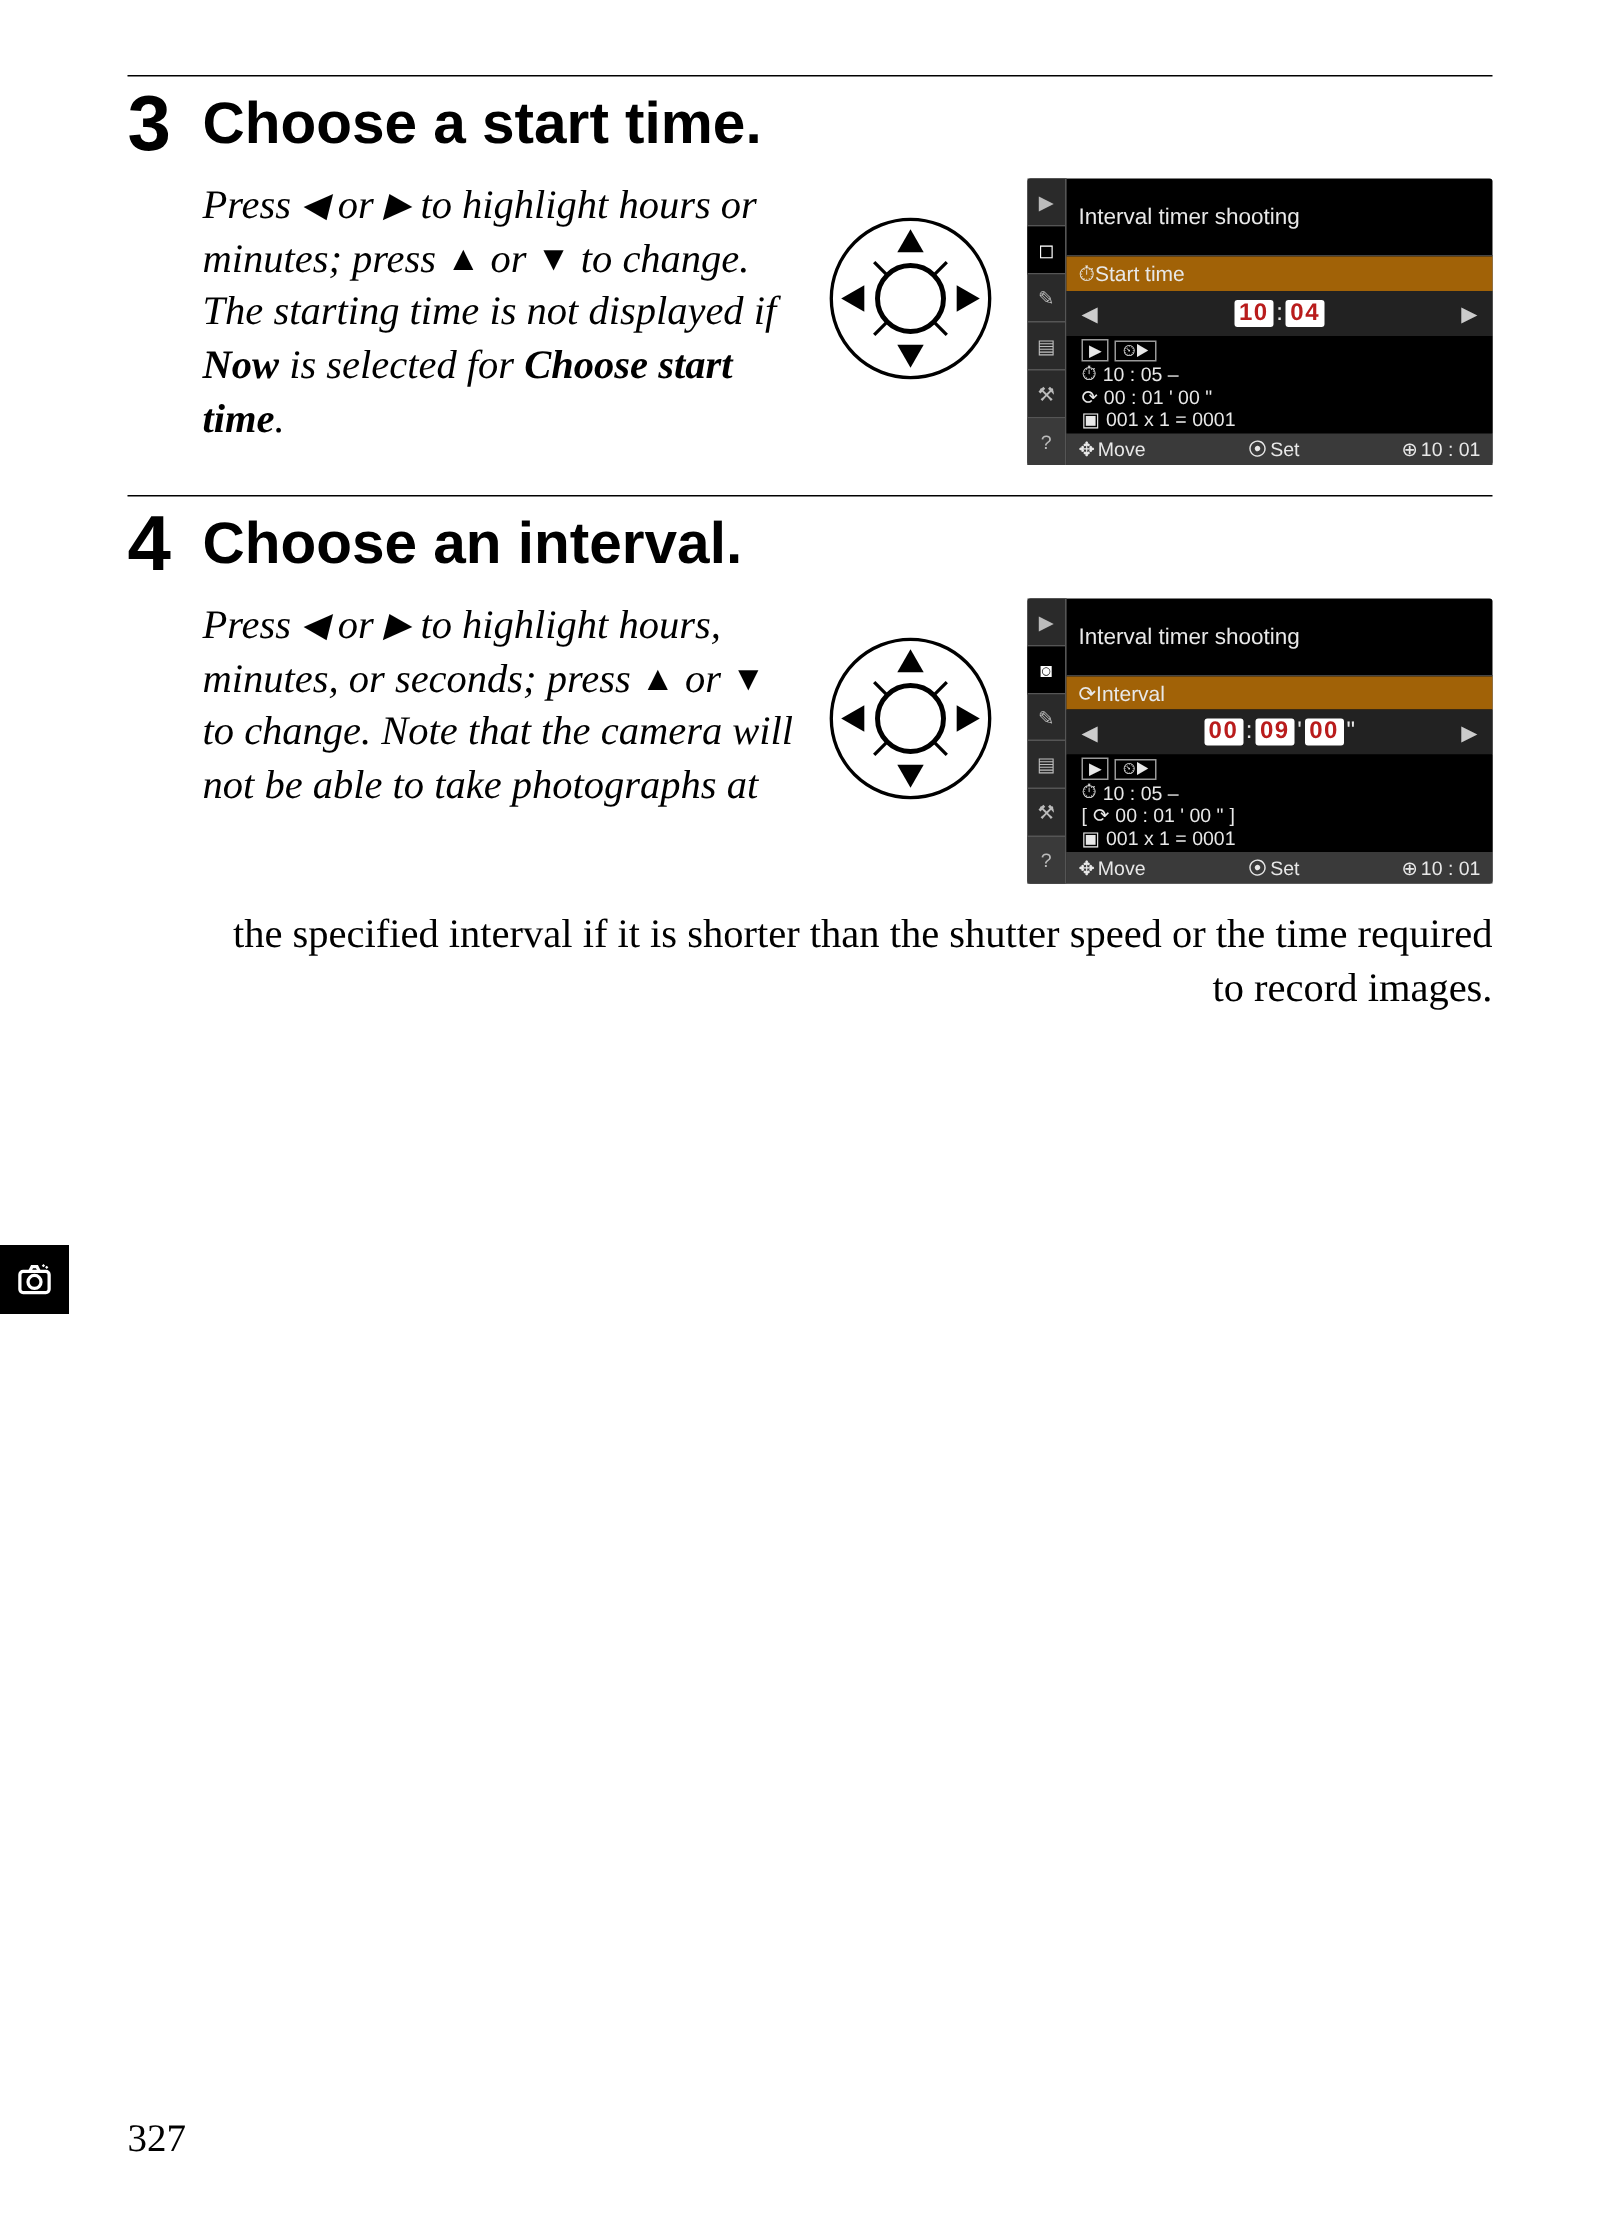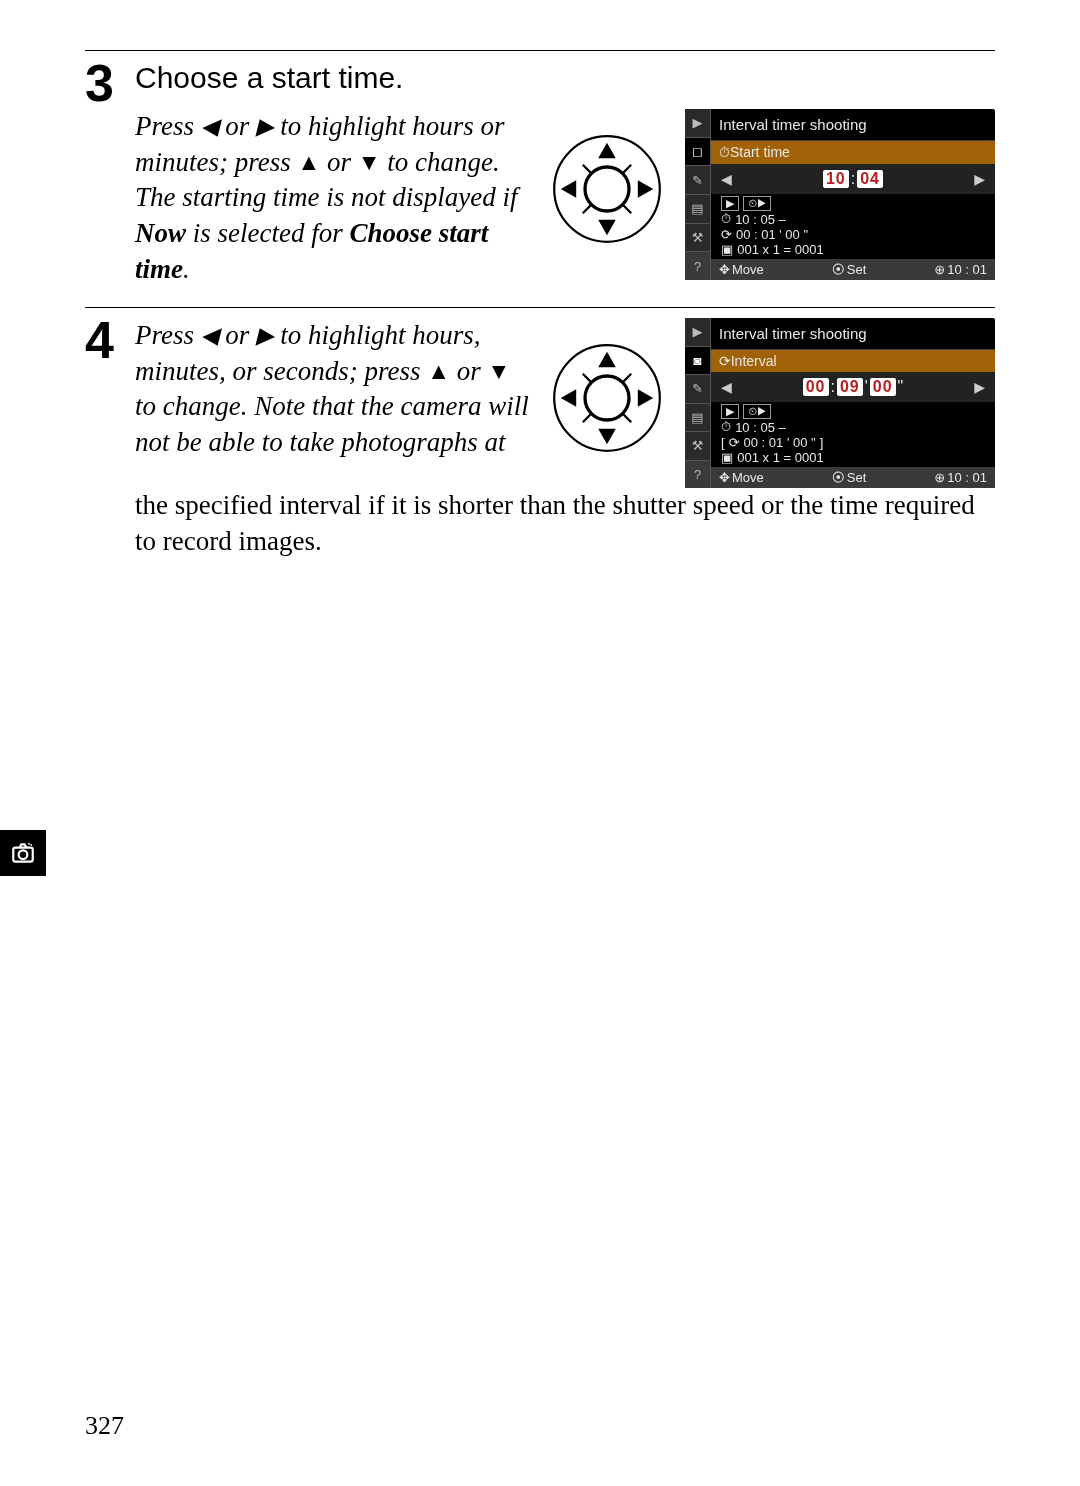--- a/index.html
+++ b/index.html
@@ -19,22 +19,22 @@
     font-size: 52px;
     font-weight: 700;
     width: 50px;
     flex-shrink: 0;
     line-height: 1;
     padding-top: 6px;
   }
   .step-body { flex: 1; padding-top: 10px; }
   .step-title {
     font-family: Arial, Helvetica, sans-serif;
-    font-size: 30px;
-    font-weight: 400;
+    font-size: 39px;
+    font-weight: 700;
     margin-bottom: 14px;
   }
   .step-row { display: flex; align-items: flex-start; gap: 18px; }
   .step-text {
     font-size: 27px;
     line-height: 1.32;
     flex: 1;
     font-style: italic;
   }
   .step-text b { font-weight: 700; }
@@ -63,21 +63,21 @@
     display: flex;
     align-items: center;
     justify-content: center;
     border-bottom: 1px solid #555;
     font-size: 13px;
     color: #bbb;
   }
   .lcd-side div:last-child { border-bottom: none; background: #3a3a3a; }
   .lcd-main { flex: 1; display: flex; flex-direction: column; }
   .lcd-title {
-    padding: 7px 8px;
+    padding: 17px 8px;
     font-size: 15px;
     border-bottom: 1px solid #444;
   }
   .lcd-sub {
     padding: 3px 8px;
     font-size: 14px;
     background: #a16207;
   }
   .lcd-value-row {
     display: flex;
@@ -104,22 +104,23 @@
     align-items: center;
     justify-content: space-between;
     padding: 3px 8px;
     background: #3a3a3a;
     font-size: 13px;
   }
   .lcd-foot span { display: flex; align-items: center; gap: 2px; }
   .continuation {
     font-size: 27px;
     line-height: 1.32;
-    margin-top: 0;
+    margin-top: 16px;
     margin-left: 50px;
+    text-align: right;
   }
   .side-tab {
     position: absolute;
     left: 0;
     top: 830px;
     width: 46px;
     height: 46px;
     background: #000;
     color: #fff;
     display: flex;
@@ -221,20 +222,21 @@
     </div>
   </div>
 </div>
 
 <div class="gap"></div>
 <hr class="rule">
 
 <div class="step">
   <div class="step-num">4</div>
   <div class="step-body">
+    <div class="step-title">Choose an interval.</div>
     <div class="step-row">
       <div class="step-text">
         <span>Press </span><span class="tri">◀</span><span> or </span><span class="tri">▶</span><span> to highlight hours, minutes, or seconds; press </span><span class="tri">▲</span><span> or </span><span class="tri">▼</span><span> to change.  Note that the camera will not be able to take photographs at</span>
       </div>
       <div class="dpad-wrap">
         <svg class="dpad" viewBox="0 0 100 100">
           <circle cx="50" cy="50" r="48" fill="none" stroke="#000" stroke-width="2"></circle>
           <circle cx="50" cy="50" r="20" fill="none" stroke="#000" stroke-width="3"></circle>
           <polygon points="50,8 58,22 42,22" fill="#000"></polygon>
           <polygon points="50,92 58,78 42,78" fill="#000"></polygon>

